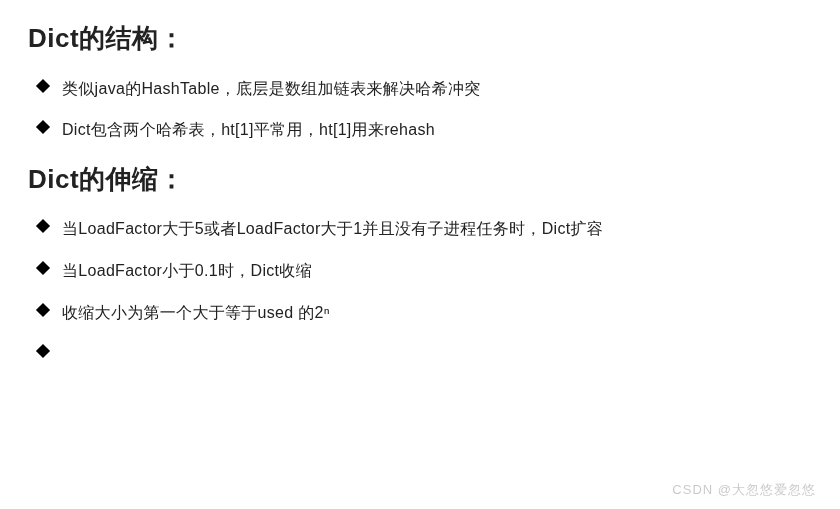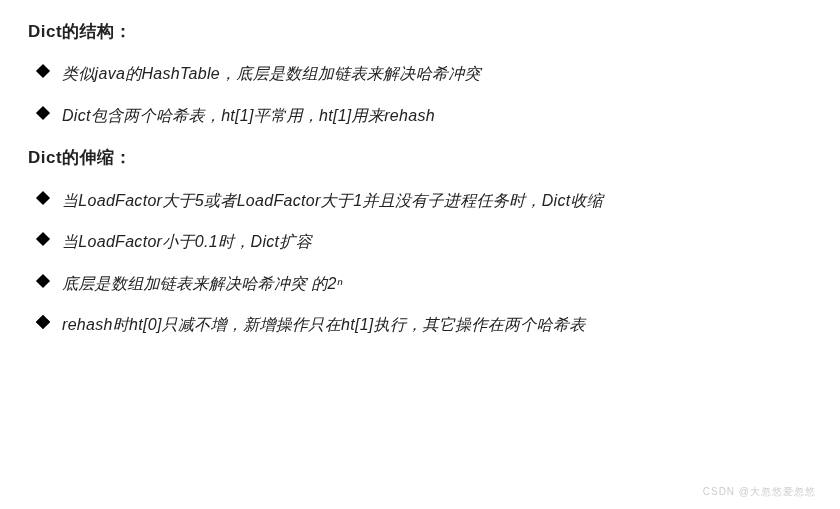--- a/index.html
+++ b/index.html
@@ -12,33 +12,32 @@
     color: #222;
     position: relative;
     overflow: hidden;
   }
   .page {
     padding: 18px 28px 0 28px;
     box-sizing: border-box;
   }
   h2.section-heading {
     margin: 0 0 16px 0;
-    font-size: 17px;
+    font-size: 26px;
     font-weight: 600;
     line-height: 1.6;
     letter-spacing: 0.5px;
   }
   h2.section-heading.mid {
     margin-top: 4px;
   }
   ul.bullets {
     list-style: none;
     margin: 9px 0 0 0;
     padding: 0 0 0 10px;
-    font-style: italic;
   }
   ul.bullets li {
     position: relative;
     padding-left: 24px;
     margin: 0 0 16px 0;
     font-size: 16px;
     line-height: 1.6;
     letter-spacing: 0.3px;
   }
   ul.bullets li .diamond-icon {
@@ -47,21 +46,21 @@
     top: 5px;
     width: 10px;
     height: 10px;
     transform: rotate(45deg);
     background: #000;
   }
   .watermark {
     position: absolute;
     right: 24px;
     bottom: 10px;
-    font-size: 10px;
+    font-size: 13px;
     color: rgba(0,0,0,0.22);
     letter-spacing: 1px;
     font-family: "Microsoft YaHei", sans-serif;
     pointer-events: none;
     user-select: none;
   }
 </style>
 </head>
 <body>
 
@@ -78,34 +77,30 @@
       <span class="diamond-icon"></span>
       <span>Dict包含两个哈希表，ht[1]平常用，ht[1]用来rehash</span>
     </li>
   </ul>
 
   <h2 class="section-heading mid">Dict的伸缩：</h2>
 
   <ul class="bullets">
     <li>
       <span class="diamond-icon"></span>
-      <span>当LoadFactor大于5或者LoadFactor大于1并且没有子进程任务时，Dict收缩</span>
+      <span>当LoadFactor大于5或者LoadFactor大于1并且没有子进程任务时，Dict扩容</span>
     </li>
     <li>
       <span class="diamond-icon"></span>
-      <span>当LoadFactor小于0.1时，Dict扩容</span>
+      <span>当LoadFactor小于0.1时，Dict收缩</span>
     </li>
     <li>
       <span class="diamond-icon"></span>
-      <span>底层是数组加链表来解决哈希冲突 的2ⁿ</span>
+      <span>收缩大小为第一个大于等于used 的2ⁿ</span>
     </li>
     <li>
       <span class="diamond-icon"></span>
-    </li>
-    <li>
-      <span class="diamond-icon"></span>
-      <span>rehash时ht[0]只减不增，新增操作只在ht[1]执行，其它操作在两个哈希表</span>
     </li>
   </ul>
 
 </div>
 
 <div class="watermark">CSDN @大忽悠爱忽悠</div>
 
 </body></html>

